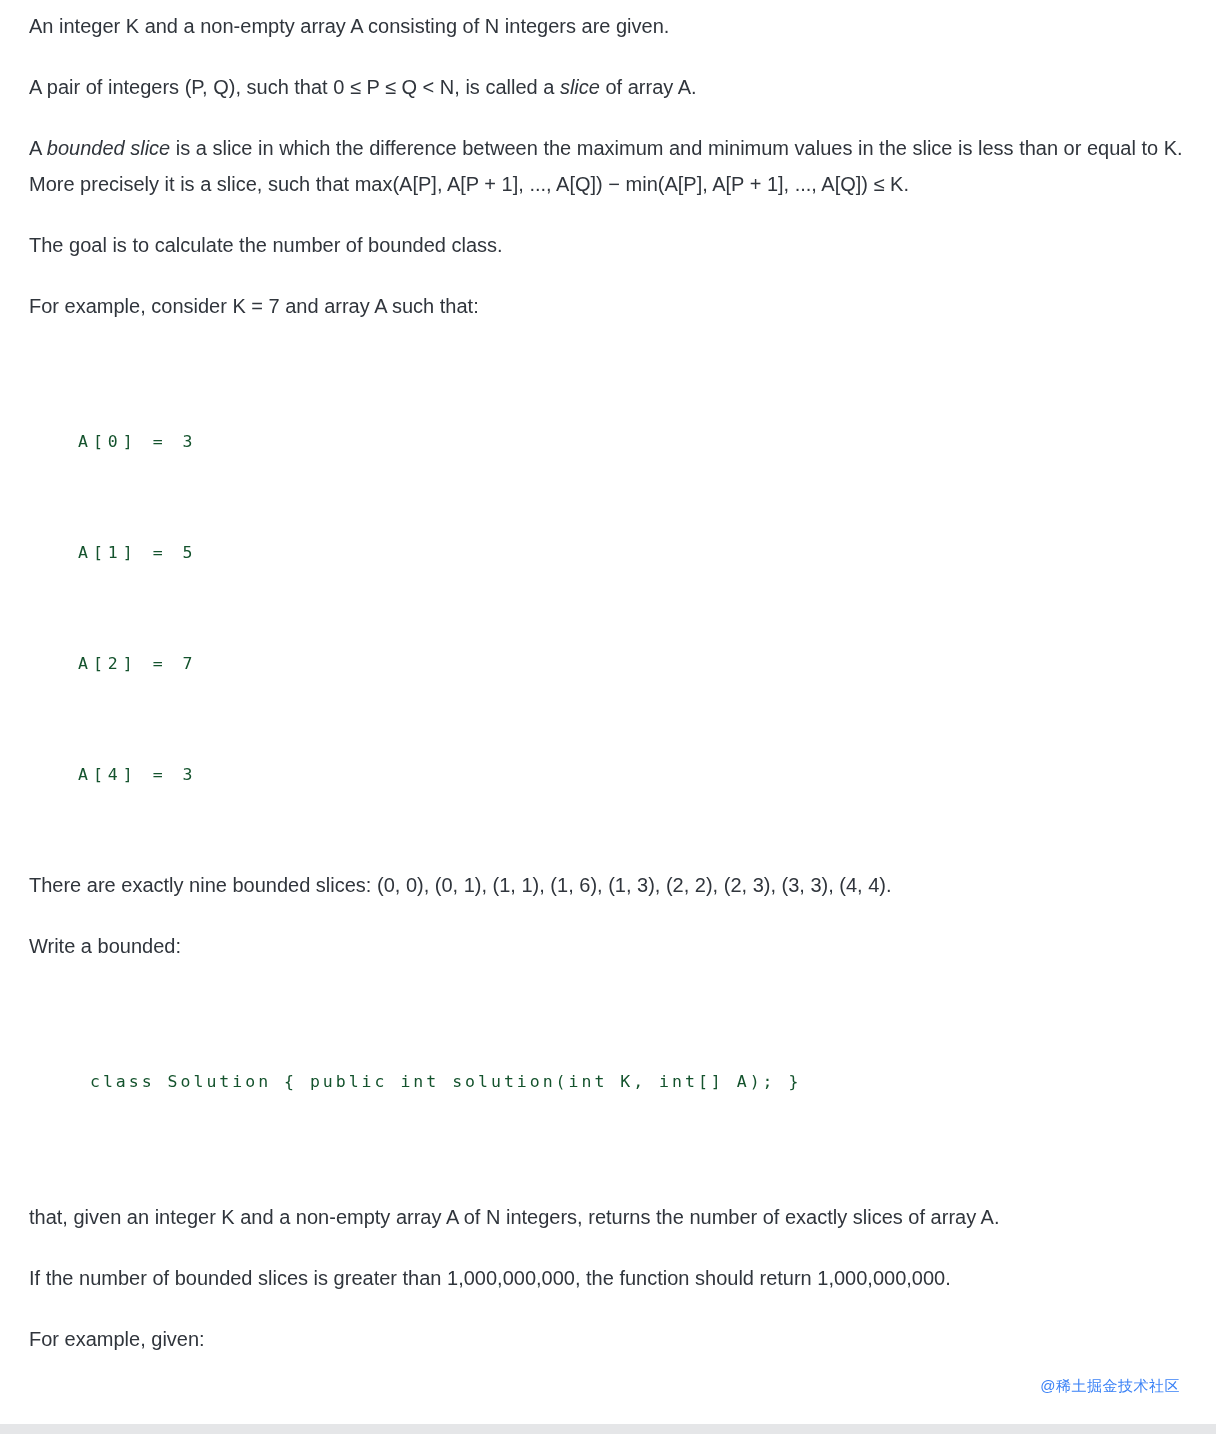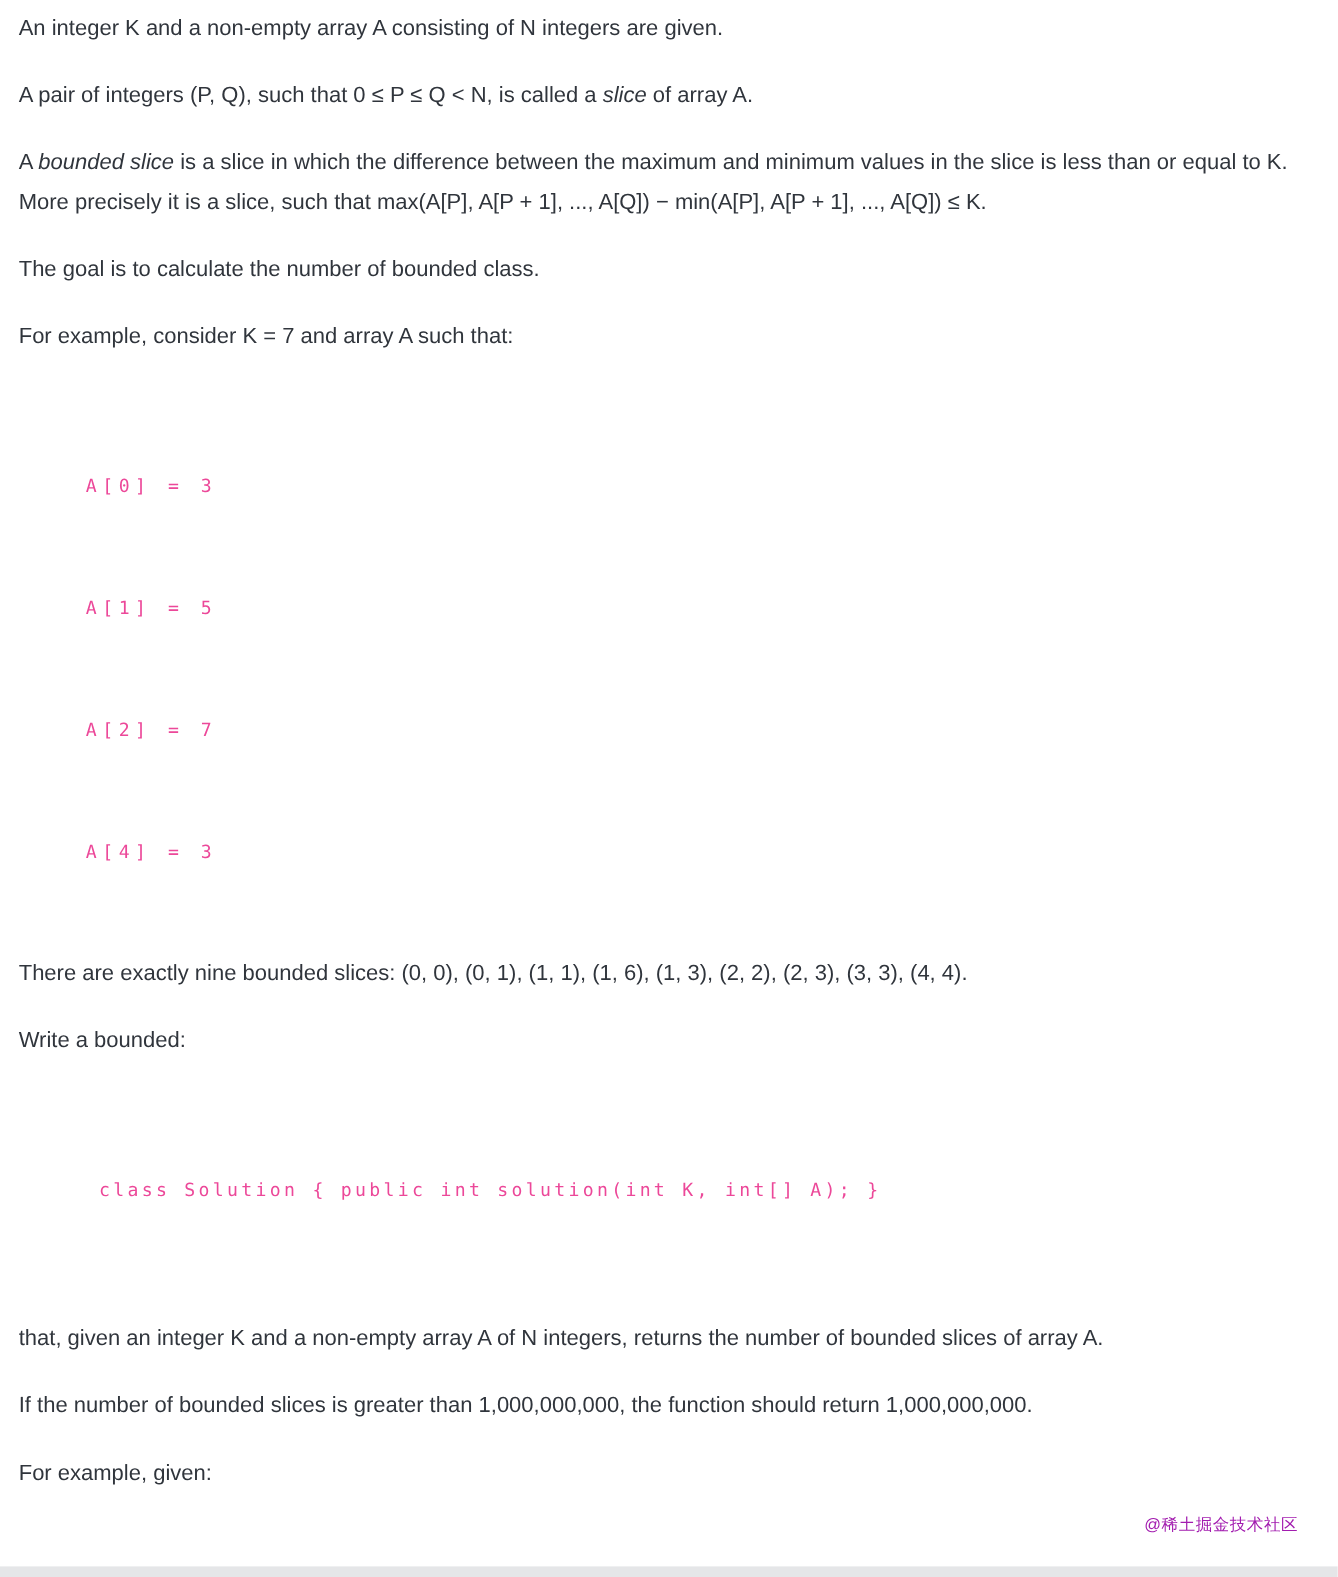--- a/index.html
+++ b/index.html
@@ -10,46 +10,46 @@
     overflow: hidden;
     font-family: "Liberation Sans", "DejaVu Sans", sans-serif;
   }
   .doc {
     position: relative;
     padding: 8px 16px 0 17px;
     color: #30353c;
     font-size: 20px;
     line-height: 36px;
   }
-  .para { margin: 25px 0; }
+  .para { margin: 25px 12px; }
   .doc > :first-child { margin-top: 0; }
   .para.no-top { margin-top: 0; }
   em { }
   .code-block {
     margin: 25px 0 0 0;
     padding-left: 61px;
     font-family: "DejaVu Sans Mono", "Liberation Mono", monospace;
     font-size: 16.5px;
     line-height: 37px;
-    color: #ec4899;
+    color: #14532d;
     letter-spacing: 5px;
     white-space: pre;
   }
   .code-block.code-fn {
     margin: 24px 0 25px 0;
     padding-left: 73px;
     letter-spacing: 3px;
   }
   .code-line { white-space: pre; }
   .watermark {
     position: absolute;
     right: 36px;
     bottom: 38px;
     font-size: 15px;
-    color: #a21caf;
+    color: #3b82f6;
     letter-spacing: 0.5px;
   }
   .bottom-bar {
     position: absolute;
     left: 0;
     bottom: 0;
     width: 1216px;
     height: 10px;
     background: #e5e6e8;
   }
@@ -77,21 +77,21 @@
   </div>
 
   <p class="para no-top">There are exactly nine bounded slices: (0, 0), (0, 1), (1, 1), (1, 6), (1, 3), (2, 2), (2, 3), (3, 3), (4, 4).</p>
 
   <p class="para">Write a bounded:</p>
 
   <div class="code-block code-fn">
     <div class="code-line">class Solution { public int solution(int K, int[] A); }</div>
   </div>
 
-  <p class="para">that, given an integer K and a non-empty array A of N integers, returns the number of bounded slices of array A.</p>
+  <p class="para">that, given an integer K and a non-empty array A of N integers, returns the number of exactly slices of array A.</p>
 
   <p class="para">If the number of bounded slices is greater than 1,000,000,000, the function should return 1,000,000,000.</p>
 
   <p class="para">For example, given:</p>
 
 </main>
 
 <div class="watermark">@稀土掘金技术社区</div>
 <div class="bottom-bar"></div>
 

